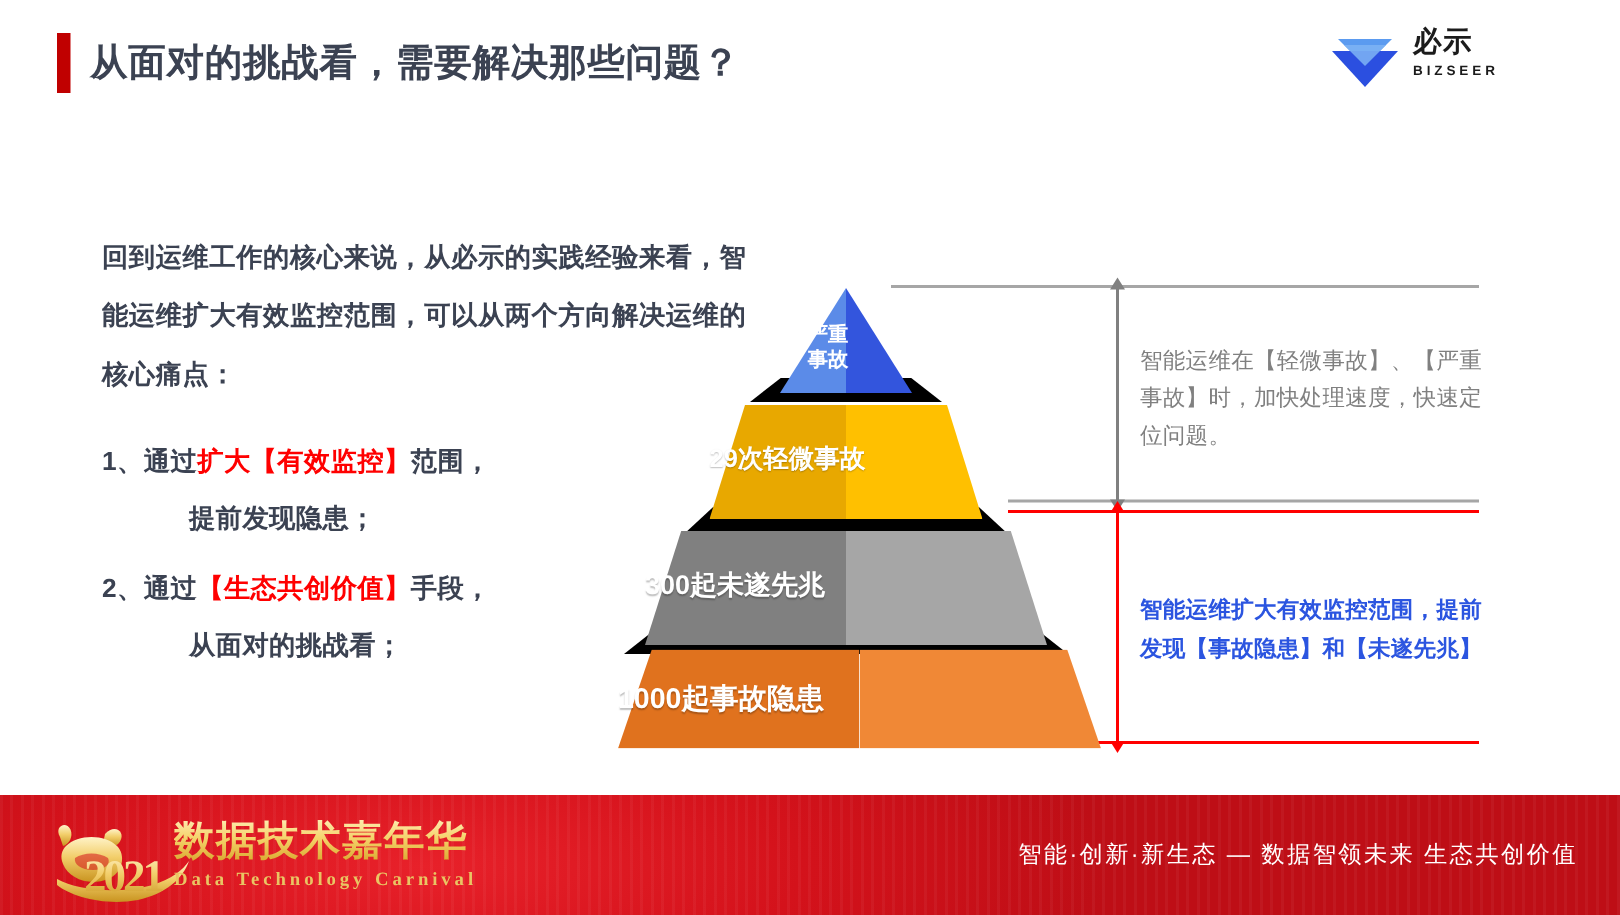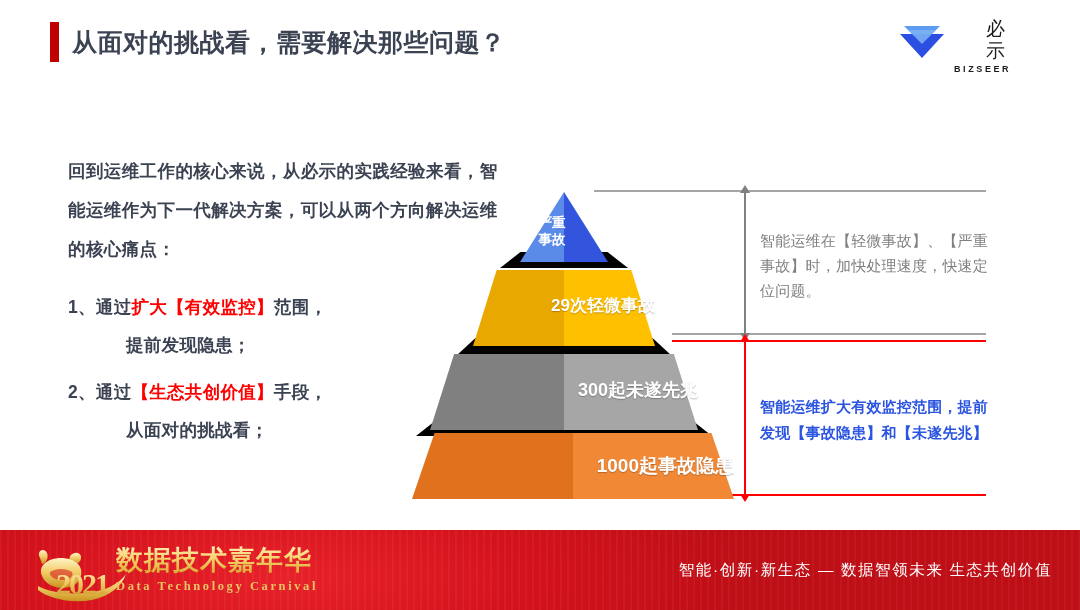--- a/index.html
+++ b/index.html
@@ -5,38 +5,38 @@
   * { margin:0; padding:0; box-sizing:border-box; }
   html,body { width:1080px; height:610px; }
   body {
     position:relative;
     background:#ffffff;
     font-family:"Liberation Sans","DejaVu Sans",sans-serif;
     overflow:hidden;
   }
 
   
-  #header { position:absolute; left:12px; top:0; width:1028px; height:86px; }
+  #header { position:absolute; left:0; top:0; width:1028px; height:86px; }
   #title-accent {
     position:absolute; left:38px; top:22px; width:9px; height:40px;
     background:#C00000;
   }
   #page-title {
     position:absolute; left:60px; top:22px;
     font-size:25px; font-weight:bold; color:#3B4252;
     letter-spacing:.5px; line-height:40px; white-space:nowrap;
   }
 
   
   #brand { position:absolute; right:22px; top:16px; width:120px; height:48px; }
   #brand-mark { position:absolute; left:0; top:4px; width:48px; height:40px; }
   #brand-text { position:absolute; left:56px; top:2px; width:70px; }
   #brand-cn {
-    font-size:19px; font-weight:normal; color:#1b1b1b;
-    line-height:22px; letter-spacing:1px;margin-left:32px;
+    font-size:19px; font-weight:bold; color:#1b1b1b;
+    line-height:22px; letter-spacing:1px;
   }
   #brand-en {
     font-size:9px; font-weight:bold; color:#1b1b1b;
     letter-spacing:2.6px; line-height:12px; margin-top:1px;
   }
 
   
   #lead-paragraph {
     position:absolute; left:68px; top:152px; width:430px;
     font-size:17.5px; color:#3B4252; font-weight:bold;
@@ -50,21 +50,21 @@
   .hl { color:#FF0000; }
 
   
   #pyramid { position:absolute; left:408px; top:186px; width:340px; height:315px; }
   .layer { position:absolute; }
   .half { position:absolute; top:0; height:100%; width:50%; }
   .half.l { left:0; }
   .half.r { left:50%; }
   .shadow { position:absolute; background:#000000; }
   .layer-label {
-    position:absolute; left:0; width:100%; text-align:right;
+    position:absolute; left:0; width:100%; text-align:left;
     color:#ffffff; font-weight:bold; z-index:6;
     text-shadow:0 1px 1px rgba(0,0,0,.25);
   }
 
   
   #layer-sev { left:112px; top:6px; width:88px; height:70px; z-index:5; }
   #layer-sev .half.l { background:#5B8BE8; clip-path:polygon(100% 0,100% 100%,0 100%); }
   #layer-sev .half.r { background:#3355DD; clip-path:polygon(0 0,100% 100%,0 100%); }
   #label-sev { top:24px; font-size:13.5px; line-height:17px; }
 
@@ -166,21 +166,21 @@
         <polygon points="10,10 38,10 24,24" fill="#7FB4F5" opacity="0.85"></polygon>
       </svg>
     </div>
     <div id="brand-text">
       <div id="brand-cn">必示</div>
       <div id="brand-en">BIZSEER</div>
     </div>
   </div>
 </div>
 
-<div id="lead-paragraph">回到运维工作的核心来说，从必示的实践经验来看，智能运维作为下一代解决方案，可以从两个方向解决运维的核心痛点：</div>
+<div id="lead-paragraph">回到运维工作的核心来说，从必示的实践经验来看，智能运维扩大有效监控范围，可以从两个方向解决运维的核心痛点：</div>
 
 <div class="bullet" id="bullet-1">
   <span>1、</span><span>通过</span><span class="hl">扩大【有效监控】</span><span>范围，</span>
   <span class="sub">提前发现隐患；</span>
 </div>
 
 <div class="bullet" id="bullet-2">
   <span>2、</span><span>通过</span><span class="hl">【生态共创价值】</span><span>手段，</span>
   <span class="sub">从面对的挑战看；</span>
 </div>

